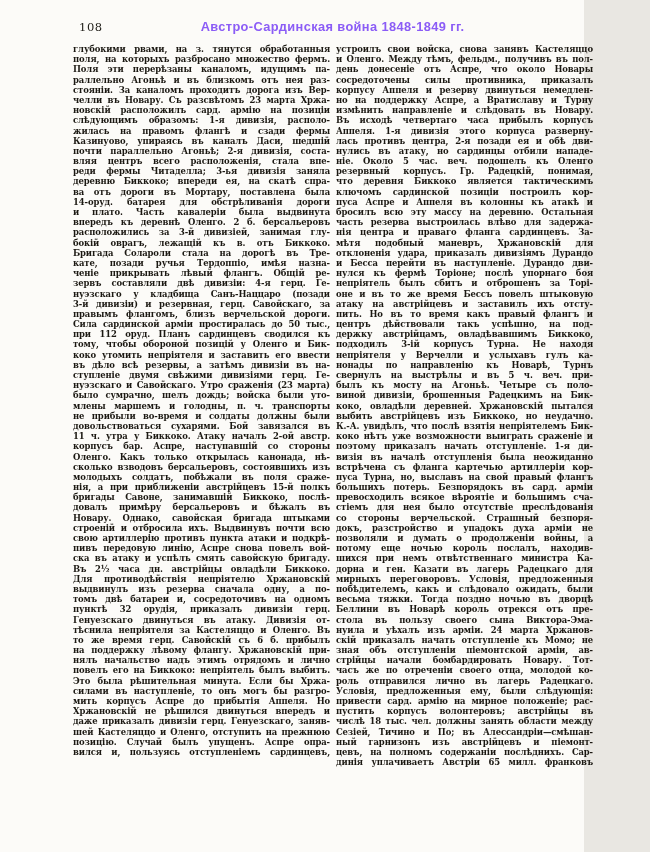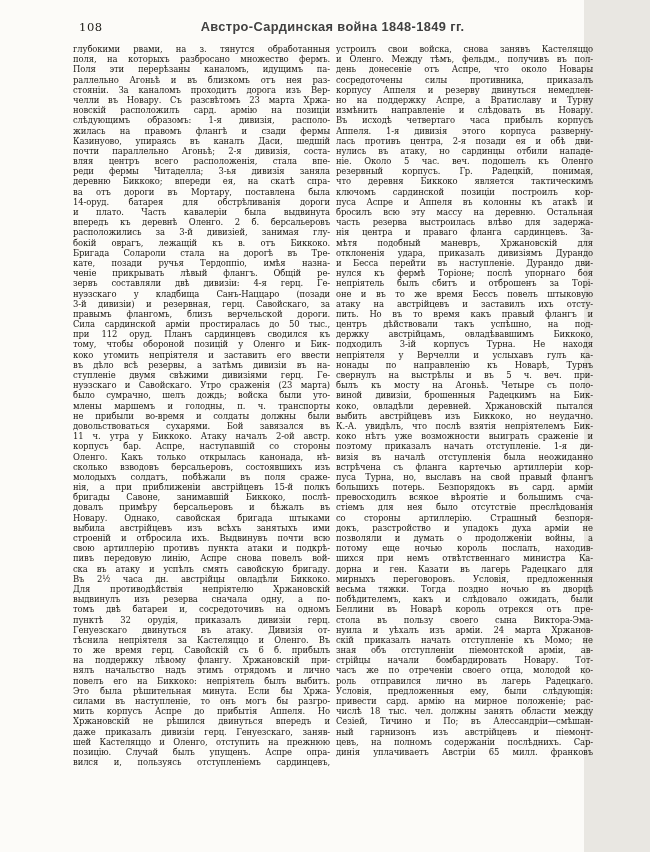--- a/index.html
+++ b/index.html
@@ -16,25 +16,25 @@
   .page-number{
     position:absolute;left:79px;top:20px;
     font-family:"DejaVu Serif",serif;
     font-size:11.5px;letter-spacing:.6px;color:#22201b;
   }
   .page-title{
     position:absolute;left:72px;top:19px;width:521px;
     text-align:center;
     font-family:"Liberation Sans",sans-serif;
     font-weight:bold;font-size:12.8px;letter-spacing:.4px;
-    color:#404040;
+    color:#8b5cf6;
   }
   .columns{
     position:absolute;left:73px;top:44px;width:520px;
-    display:flex;gap:6px;
+    display:flex;gap:6px;font-weight:bold;
   }
   .col{width:257px;}
   .line{
     height:10.2px;overflow:hidden;
     font-family:"DejaVu Serif",serif;
     font-size:8.45px;line-height:10.2px;
     letter-spacing:-0.12px;
     text-align:justify;text-align-last:justify;
     color:#1b1812;
   }
@@ -87,21 +87,20 @@
         <div class="line">довольствоваться сухарями. Бой завязался въ</div>
         <div class="line">11 ч. утра у Биккоко. Атаку началъ 2-ой австр.</div>
         <div class="line">корпусъ бар. Аспре, наступавшій со стороны</div>
         <div class="line">Оленго. Какъ только открылась канонада, нѣ-</div>
         <div class="line">сколько взводовъ берсальеровъ, состоявшихъ изъ</div>
         <div class="line">молодыхъ солдатъ, побѣжали въ поля сраже-</div>
         <div class="line">нія, а при приближеніи австрійцевъ 15-й полкъ</div>
         <div class="line">бригады Савоне, занимавшій Биккоко, послѣ-</div>
         <div class="line">довалъ примѣру берсальеровъ и бѣжалъ въ</div>
         <div class="line">Новару. Однако, савойская бригада штыками</div>
-        <div class="line">выбила австрійцевъ изъ всѣхъ занятыхъ ими</div>
         <div class="line">строеній и отбросила ихъ. Выдвинувъ почти всю</div>
         <div class="line">свою артиллерію противъ пункта атаки и подкрѣ-</div>
         <div class="line">пивъ передовую линію, Аспре снова повелъ вой-</div>
         <div class="line">ска въ атаку и успѣлъ смять савойскую бригаду.</div>
         <div class="line">Въ 2½ часа дн. австрійцы овладѣли Биккоко.</div>
         <div class="line">Для противодѣйствія непріятелю Хржановскій</div>
         <div class="line">выдвинулъ изъ резерва сначала одну, а по-</div>
         <div class="line">томъ двѣ батареи и, сосредоточивъ на одномъ</div>
         <div class="line">пунктѣ 32 орудія, приказалъ дивизіи герц.</div>
         <div class="line">Генуезскаго двинуться въ атаку. Дивизія от-</div>
@@ -159,39 +158,40 @@
         <div class="line">выбить австрійцевъ изъ Биккоко, но неудачно.</div>
         <div class="line">К.-А. увидѣлъ, что послѣ взятія непріятелемъ Бик-</div>
         <div class="line">коко нѣтъ уже возможности выиграть сраженіе и</div>
         <div class="line">поэтому приказалъ начать отступленіе. 1-я ди-</div>
         <div class="line">визія въ началѣ отступленія была неожиданно</div>
         <div class="line">встрѣчена съ фланга картечью артиллеріи кор-</div>
         <div class="line">пуса Турна, но, выславъ на свой правый флангъ</div>
         <div class="line">большихъ потерь. Безпорядокъ въ сард. арміи</div>
         <div class="line">превосходилъ всякое вѣроятіе и большимъ сча-</div>
         <div class="line">стіемъ для нея было отсутствіе преслѣдованія</div>
-        <div class="line">со стороны артиллерію. Страшный безпоря-</div>
+        <div class="line">со стороны верчельской. Страшный безпоря-</div>
         <div class="line">докъ, разстройство и упадокъ духа арміи не</div>
         <div class="line">позволяли и думать о продолженіи войны, а</div>
         <div class="line">потому еще ночью король послалъ, находив-</div>
         <div class="line">шихся при немъ отвѣтственнаго министра Ка-</div>
         <div class="line">дорна и ген. Казати въ лагерь Радецкаго для</div>
         <div class="line">мирныхъ переговоровъ. Условія, предложенныя</div>
+        <div class="line">побѣдителемъ, какъ и слѣдовало ожидать, были</div>
         <div class="line">весьма тяжки. Тогда поздно ночью въ дворцѣ</div>
-        <div class="line">побѣдителемъ, какъ и слѣдовало ожидать, были</div>
         <div class="line">Беллини въ Новарѣ король отрекся отъ пре-</div>
         <div class="line">стола въ пользу своего сына Виктора-Эма-</div>
         <div class="line">нуила и уѣхалъ изъ арміи. 24 марта Хржанов-</div>
         <div class="line">скій приказалъ начать отступленіе къ Момо; не</div>
         <div class="line">зная объ отступленіи піемонтской арміи, ав-</div>
         <div class="line">стрійцы начали бомбардировать Новару. Тот-</div>
         <div class="line">часъ же по отреченіи своего отца, молодой ко-</div>
         <div class="line">роль отправился лично въ лагерь Радецкаго.</div>
         <div class="line">Условія, предложенныя ему, были слѣдующія:</div>
         <div class="line">привести сард. армію на мирное положеніе; рас-</div>
+        <div class="line">пустить корпусъ волонтеровъ; австрійцы въ</div>
         <div class="line">числѣ 18 тыс. чел. должны занять области между</div>
         <div class="line">Сезіей, Тичино и По; въ Алессандріи—смѣшан-</div>
         <div class="line">ный гарнизонъ изъ австрійцевъ и піемонт-</div>
         <div class="line">цевъ, на полномъ содержаніи послѣднихъ. Сар-</div>
         <div class="line">динія уплачиваетъ Австріи 65 милл. франковъ</div>
       </div>
   </div>
 </div>
 
 </body></html>

